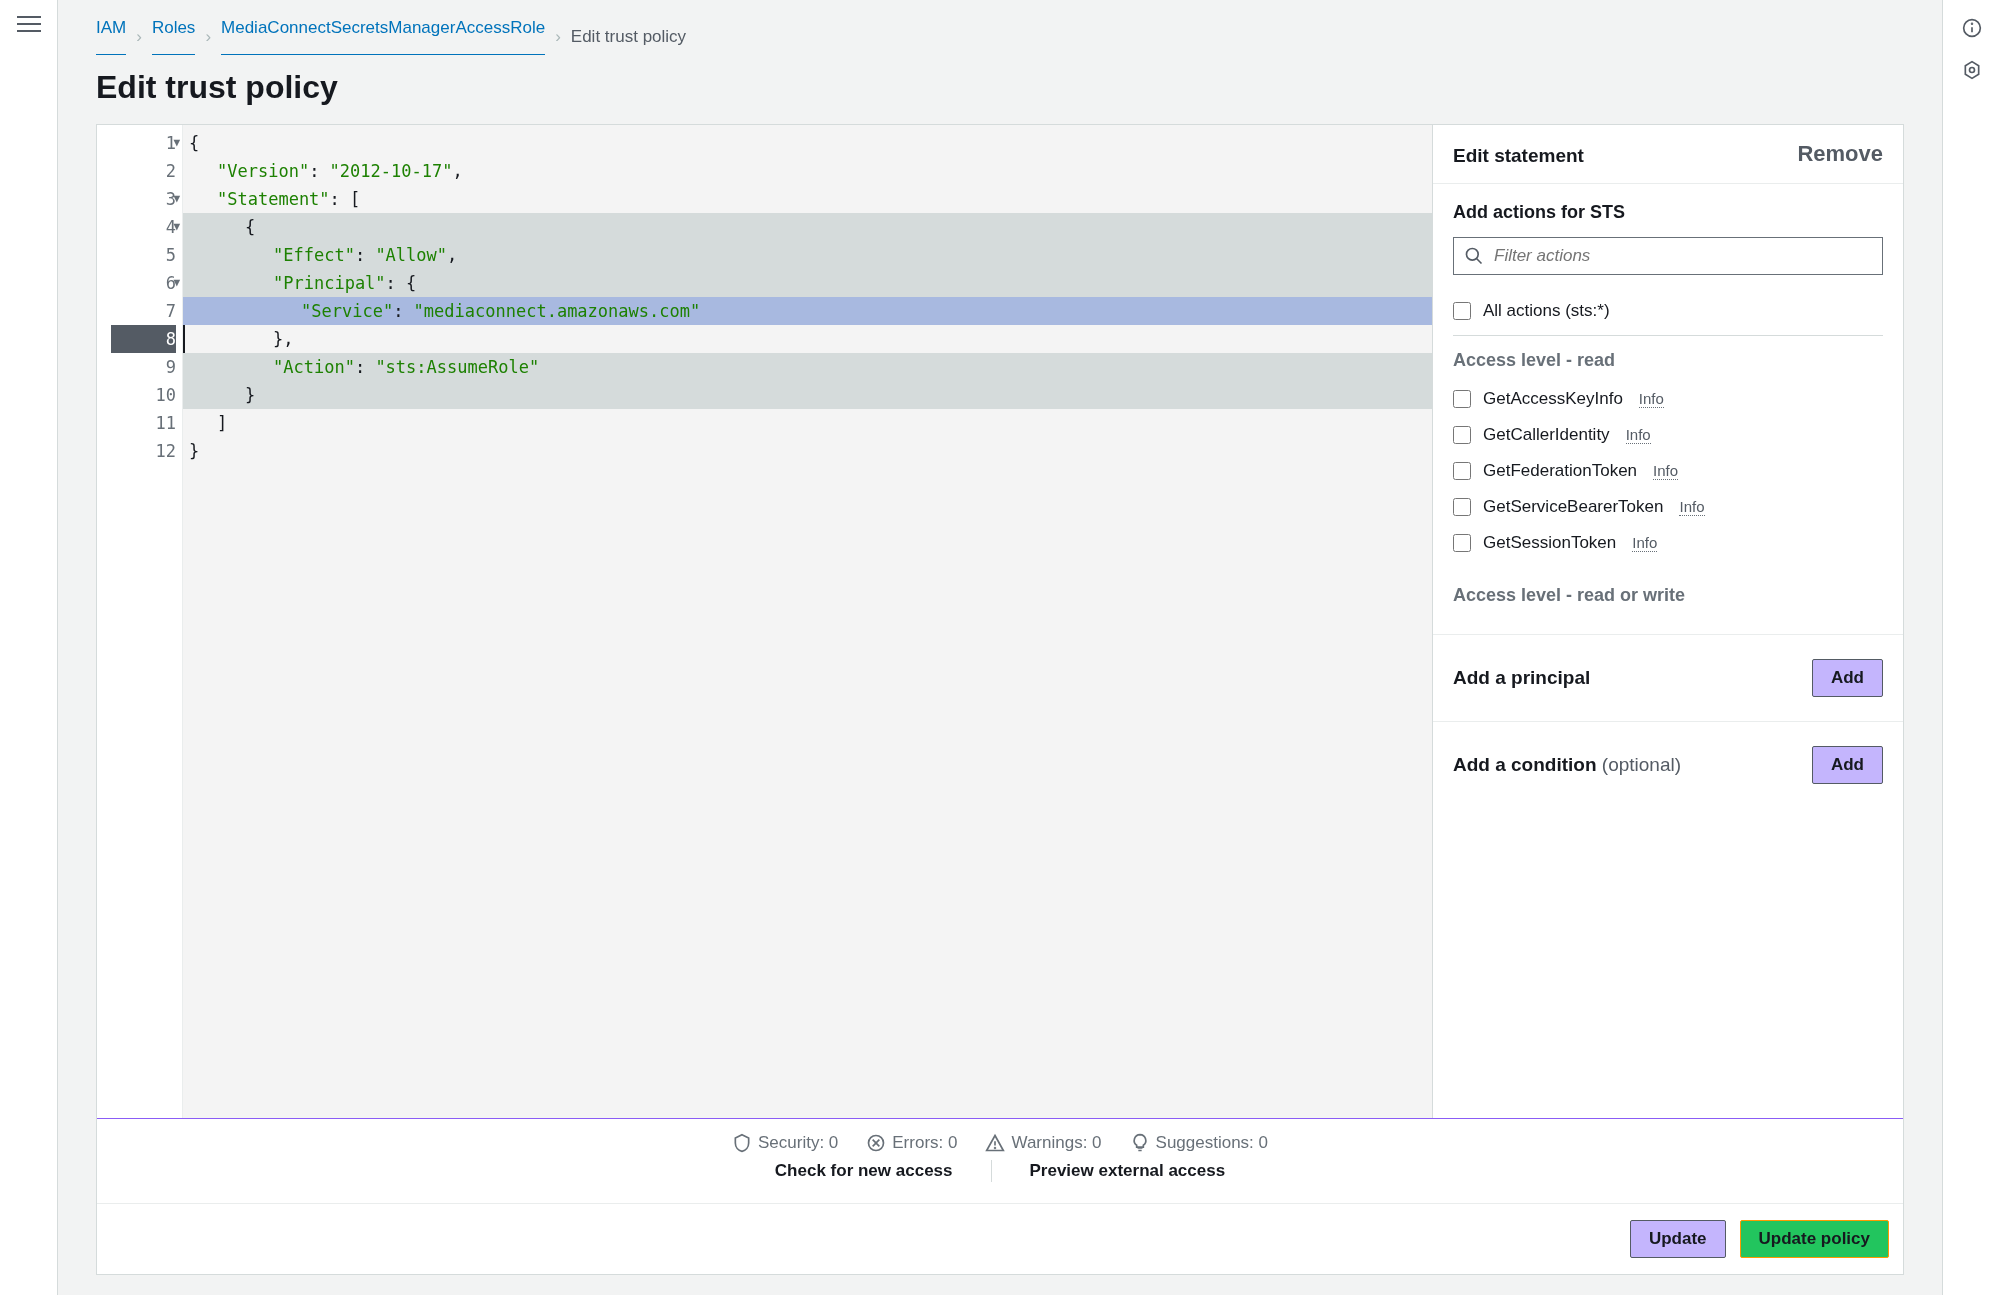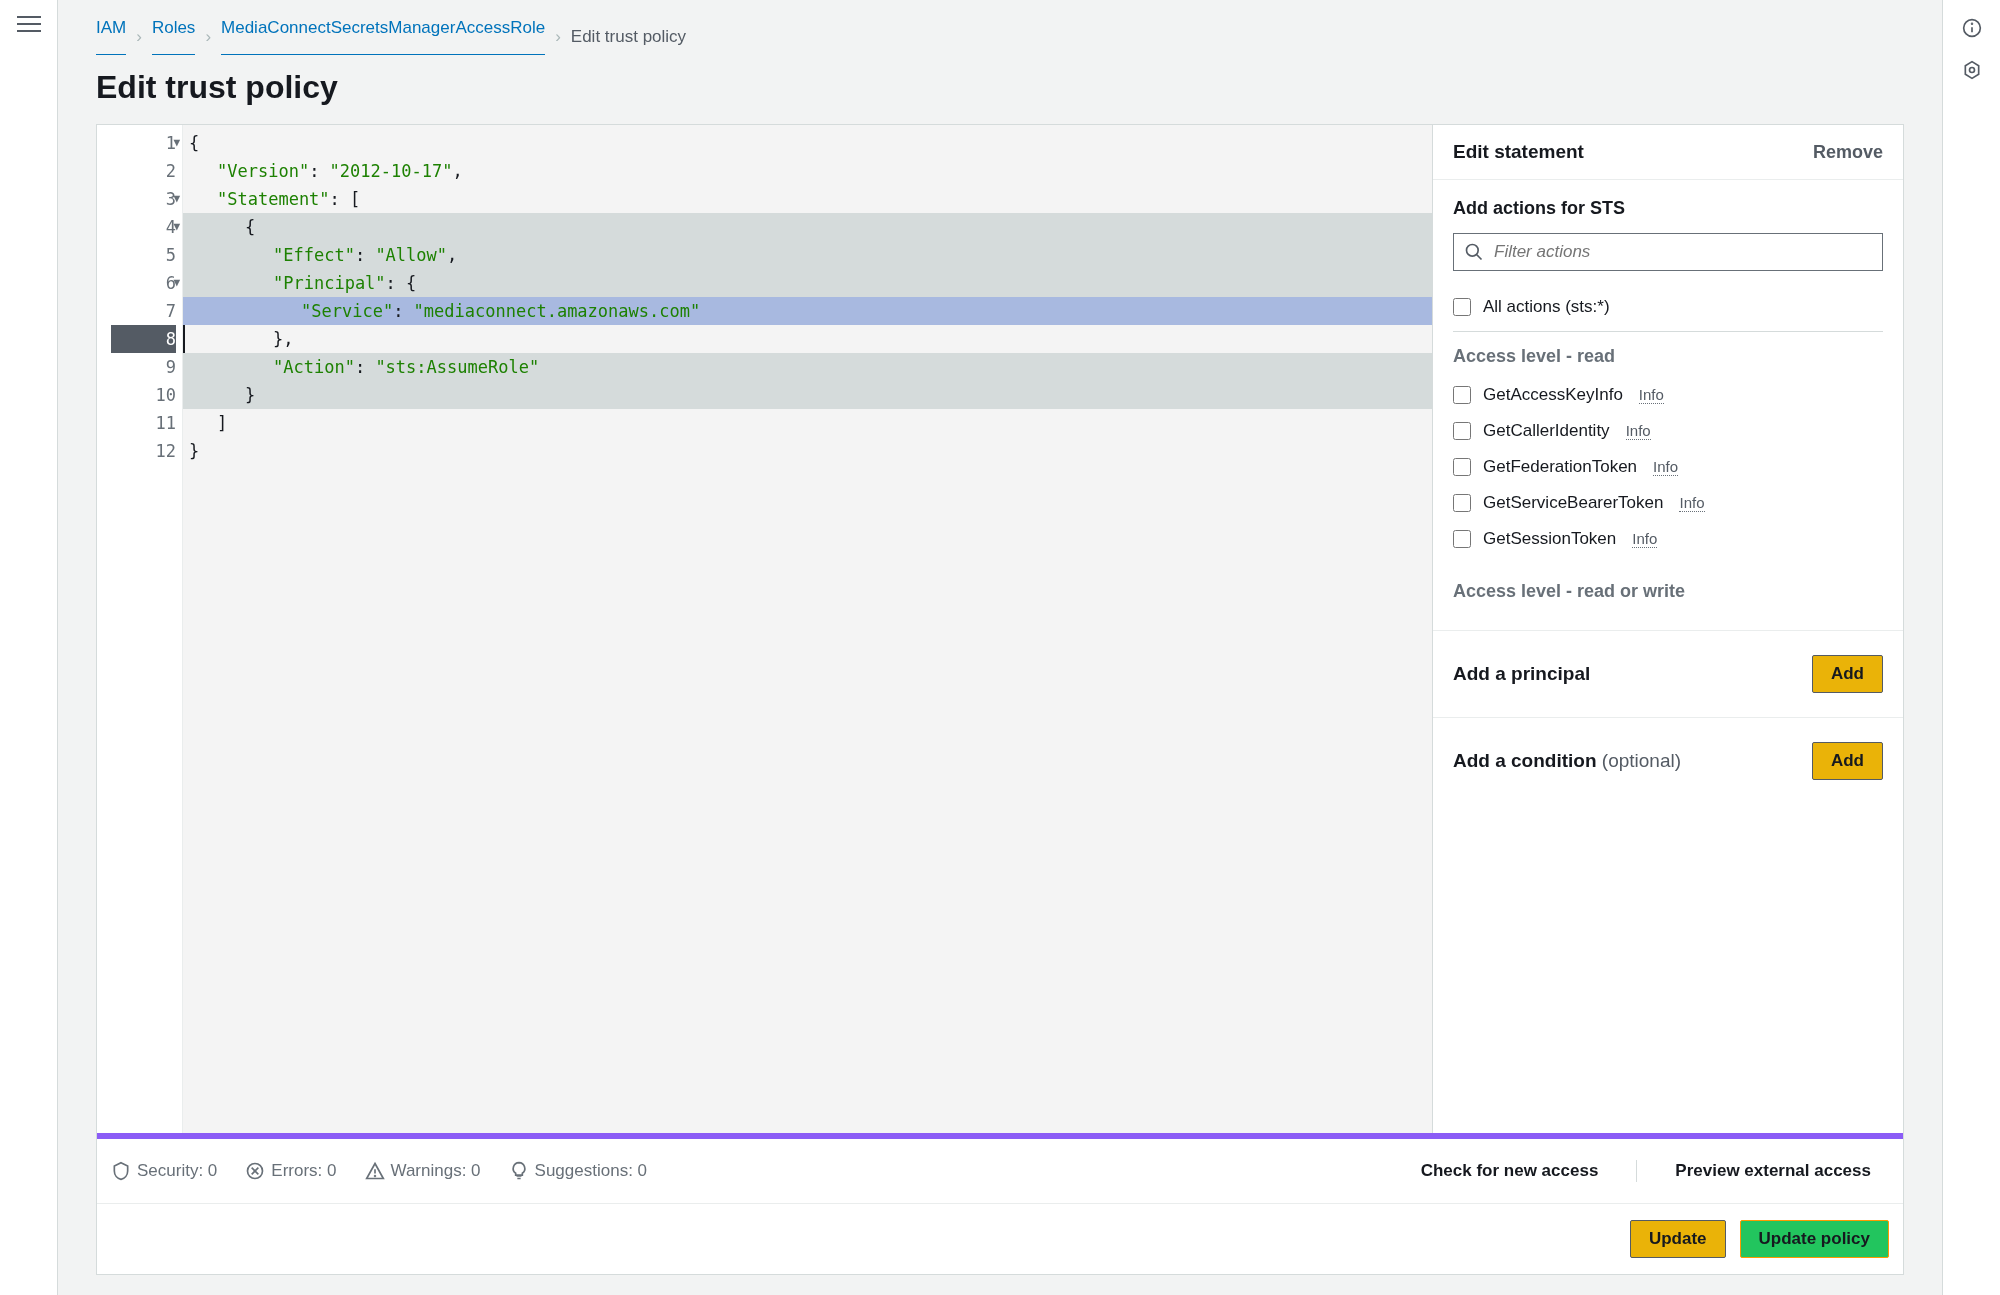--- a/index.html
+++ b/index.html
@@ -154,21 +154,21 @@
 }
 .add-stmt-wrap {
   padding:12px 12px 12px 12px;
   background:#fff;
 }
 .btn {
   display:inline-flex;
   align-items:center;
   gap:8px;
   border:1px solid #545b64;
-  background:#eab308;
+  background:#c4b5fd;
   color:#16191f;
   font-weight:700;
   padding:8px 18px;
   font-size:17px;
   cursor:pointer;
   border-radius:2px;
 }
 .btn.primary {
   background:#22c55e;
   border-color:#ff9900;
@@ -188,21 +188,21 @@
   overflow-y:auto;
 }
 .rp-header {
   display:flex;
   justify-content:space-between;
   align-items:flex-end;
   padding:16px 20px;
   border-bottom:1px solid #eaeded;
 }
 .rp-header h3 { font-size:19px; font-weight:700; }
-.rp-header .remove { color:#545b64; font-weight:700; cursor:pointer; font-size:18px; }
+.rp-header .remove { color:#545b64; font-weight:700; cursor:pointer; font-size:22px; }
 .rp-section { padding:18px 20px; }
 .rp-section h4 { font-size:18px; font-weight:700; margin-bottom:14px; }
 .search-box {
   display:flex;
   align-items:center;
   border:1px solid #687078;
   padding:8px 10px;
   gap:10px;
   margin-bottom:18px;
 }
@@ -244,22 +244,23 @@
   font-size:17px;
   color:#16191f;
   border-top:1px solid #eaeded;
   background:#fff;
 }
 .validation-bar {
   display:flex;
   align-items:center;
   justify-content:space-between;
   padding:14px 14px;
-  border-top:6px solid #8b5cf6;
-  background:#fff;
+  border-top:1px solid #8b5cf6;
+  background:#fff;
+  flex-direction:column;
 }
 .validation-left { display:flex; gap:28px; color:#687078; font-size:17px; align-items:center;}
 .validation-left span { display:inline-flex; align-items:center; gap:6px;}
 .validation-right { display:flex; gap:20px; align-items:center;justify-content:center;}
 .validation-right .sep-v { width:1px; height:22px; background:#d5dbdb; }
 .footer-actions {
   display:flex;
   justify-content:flex-end;
   gap:14px;
   padding:16px 14px;

